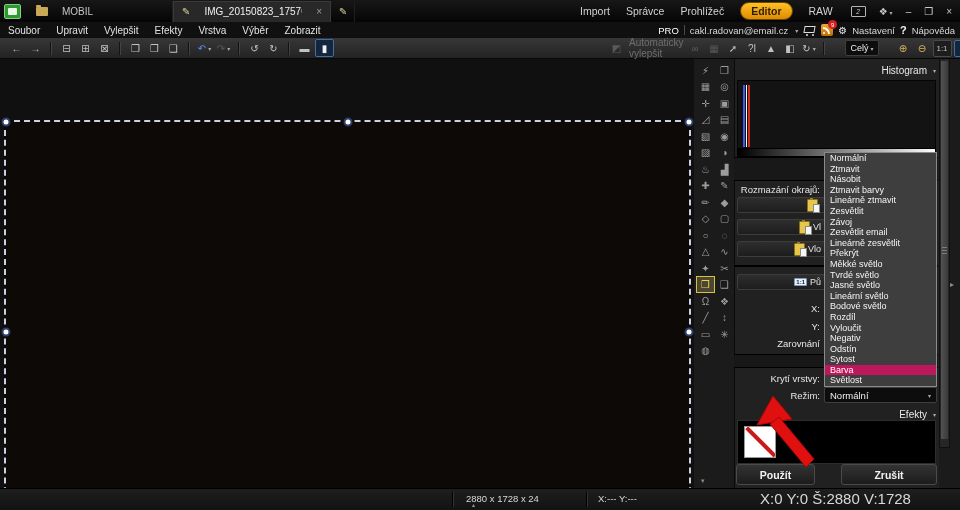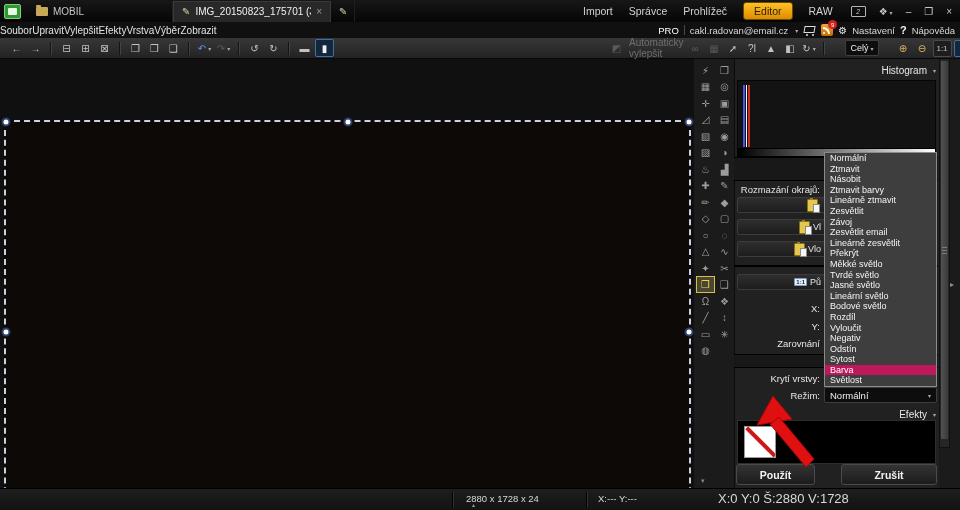--- a/index.html
+++ b/index.html
@@ -5,41 +5,41 @@
   html,body{margin:0;padding:0}
   body{position:relative;width:960px;height:510px;overflow:hidden;background:#1b1b1b;
        font-family:"Liberation Sans","DejaVu Sans",sans-serif;color:#ddd;font-size:10px}
   .caret{font-style:normal;font-size:6px;color:#aaa;margin-left:2px}
 
   
   .titlebar{position:absolute;left:0;top:0;width:960px;height:22px;display:flex;align-items:center;
             background:linear-gradient(#171717,#050505);border-bottom:1px solid #2a1c08;z-index:5}
   .logo{width:15px;height:13px;margin:0 7px 0 4px;background:#2d9a2d;border:1px solid #8cc88c;border-radius:2px;position:relative;flex:none}
   .logo::after{content:"";position:absolute;inset:3px;background:#eaf8ea;border-radius:1px}
-  .tab{display:flex;align-items:center;gap:5px;height:21px;padding:0 8px;color:#c6c6c6;border-right:1px solid #1f1f1f;box-sizing:border-box}
+  .tab{display:flex;align-items:center;gap:14px;height:21px;padding:0 8px;color:#c6c6c6;border-right:1px solid #1f1f1f;box-sizing:border-box}
   .tab.t0{width:145px}
   .tab.t1{width:158px;background:#282828;color:#f0f0f0;border:1px solid #3a3a3a;border-bottom:none}
   .tab.mini{width:24px}
   .tab-label{white-space:nowrap;overflow:hidden}
   .tab-close{margin-left:auto;color:#9a9a9a}
   .pencil{color:#d8cf9a;font-size:10px}
   .folder{width:12px;height:9px;background:#c9a957;border-radius:1px;position:relative;flex:none}
   .folder::before{content:"";position:absolute;top:-2px;left:0;width:5px;height:2px;background:#c9a957;border-radius:1px 1px 0 0}
   .modules{display:flex;align-items:center;gap:16px;margin-left:auto;font-size:10.5px;color:#d2d2d2}
-  .module.active{background:linear-gradient(#ffc125,#dd8c00);color:#2e1c00;font-weight:normal;
-                 padding:2px 10px;border-radius:3px;border:1px solid #6e4a00}
+  .module.active{background:linear-gradient(#ffc125,#dd8c00);color:#2e1c00;font-weight:bold;
+                 padding:2px 10px;border-radius:9px;border:1px solid #6e4a00}
   .monitor{width:13px;height:9px;border:1px solid #b4b4b4;border-radius:1px;margin-left:18px;
            display:flex;align-items:center;justify-content:center;font-size:6.5px;color:#ccc;flex:none}
   .winbtn{margin-left:13px;color:#c8c8c8;font-size:10px}
   .winbtn.last{margin-right:8px}
 
   
   .menubar{position:absolute;left:0;top:22px;width:960px;height:16px;background:#101010;
            display:flex;align-items:center;z-index:5}
-  .menu-item{padding:0 0;color:#e2e2e2}
+  .menu-item{padding:0 8px;color:#e2e2e2}
   .account{margin-left:auto;display:flex;align-items:center;gap:5px;padding-right:5px;color:#d8d8d8;font-size:9.5px}
   .pro{font-weight:normal;color:#fff}
   .vline{width:1px;height:10px;background:#4a4a4a}
   .cart{position:relative;width:13px;height:11px;flex:none}
   .cart::before{content:"";position:absolute;top:1px;left:1px;width:9px;height:5px;border:1px solid #ddd;transform:skewX(-10deg)}
   .cart::after{content:"";position:absolute;bottom:0;left:3px;width:2px;height:2px;background:#ddd;border-radius:50%;box-shadow:6px 0 0 #ddd}
   .rss{position:relative;width:12px;height:12px;background:linear-gradient(#f2a537,#c06a00);border-radius:2px;flex:none}
   .rss::before{content:"";position:absolute;left:2px;bottom:2px;width:5px;height:5px;border-top:2px solid #fff;border-right:2px solid #fff;border-radius:0 100% 0 0}
   .rss::after{content:"";position:absolute;left:2px;bottom:2px;width:2px;height:2px;background:#fff;border-radius:50%}
   .badge{position:absolute;top:-4px;right:-4px;width:9px;height:9px;background:#d42020;border-radius:50%;
@@ -386,19 +386,19 @@
     <div class="dd-item active">Barva</div>
     <div class="dd-item">Světlost</div>
   </div>
 
 <div class="statusbar">
   <span class="sb-sep" style="left:452px"></span>
   <span class="sb-item" style="left:466px">2880 x 1728 x 24</span>
   <span class="sb-tri">▴</span>
   <span class="sb-sep" style="left:586px"></span>
   <span class="sb-item" style="left:598px">X:---   Y:---</span>
-  <span class="sb-item" style="left:718px;font-size:13px">X:0   Y:0   Š:2880   V:1728</span>
+  <span class="sb-item" style="left:760px;font-size:15px">X:0   Y:0   Š:2880   V:1728</span>
 </div>
 
 <svg class="arrow-svg" width="960" height="510">
   <polygon points="773,396 757,425 792,419" fill="#e01010" stroke="#a80808" stroke-width="1"></polygon>
   <polygon points="770,424 779,417 814,459 806,467" fill="#e01010" stroke="#a80808" stroke-width="1"></polygon>
 </svg>
 
 </body></html>

